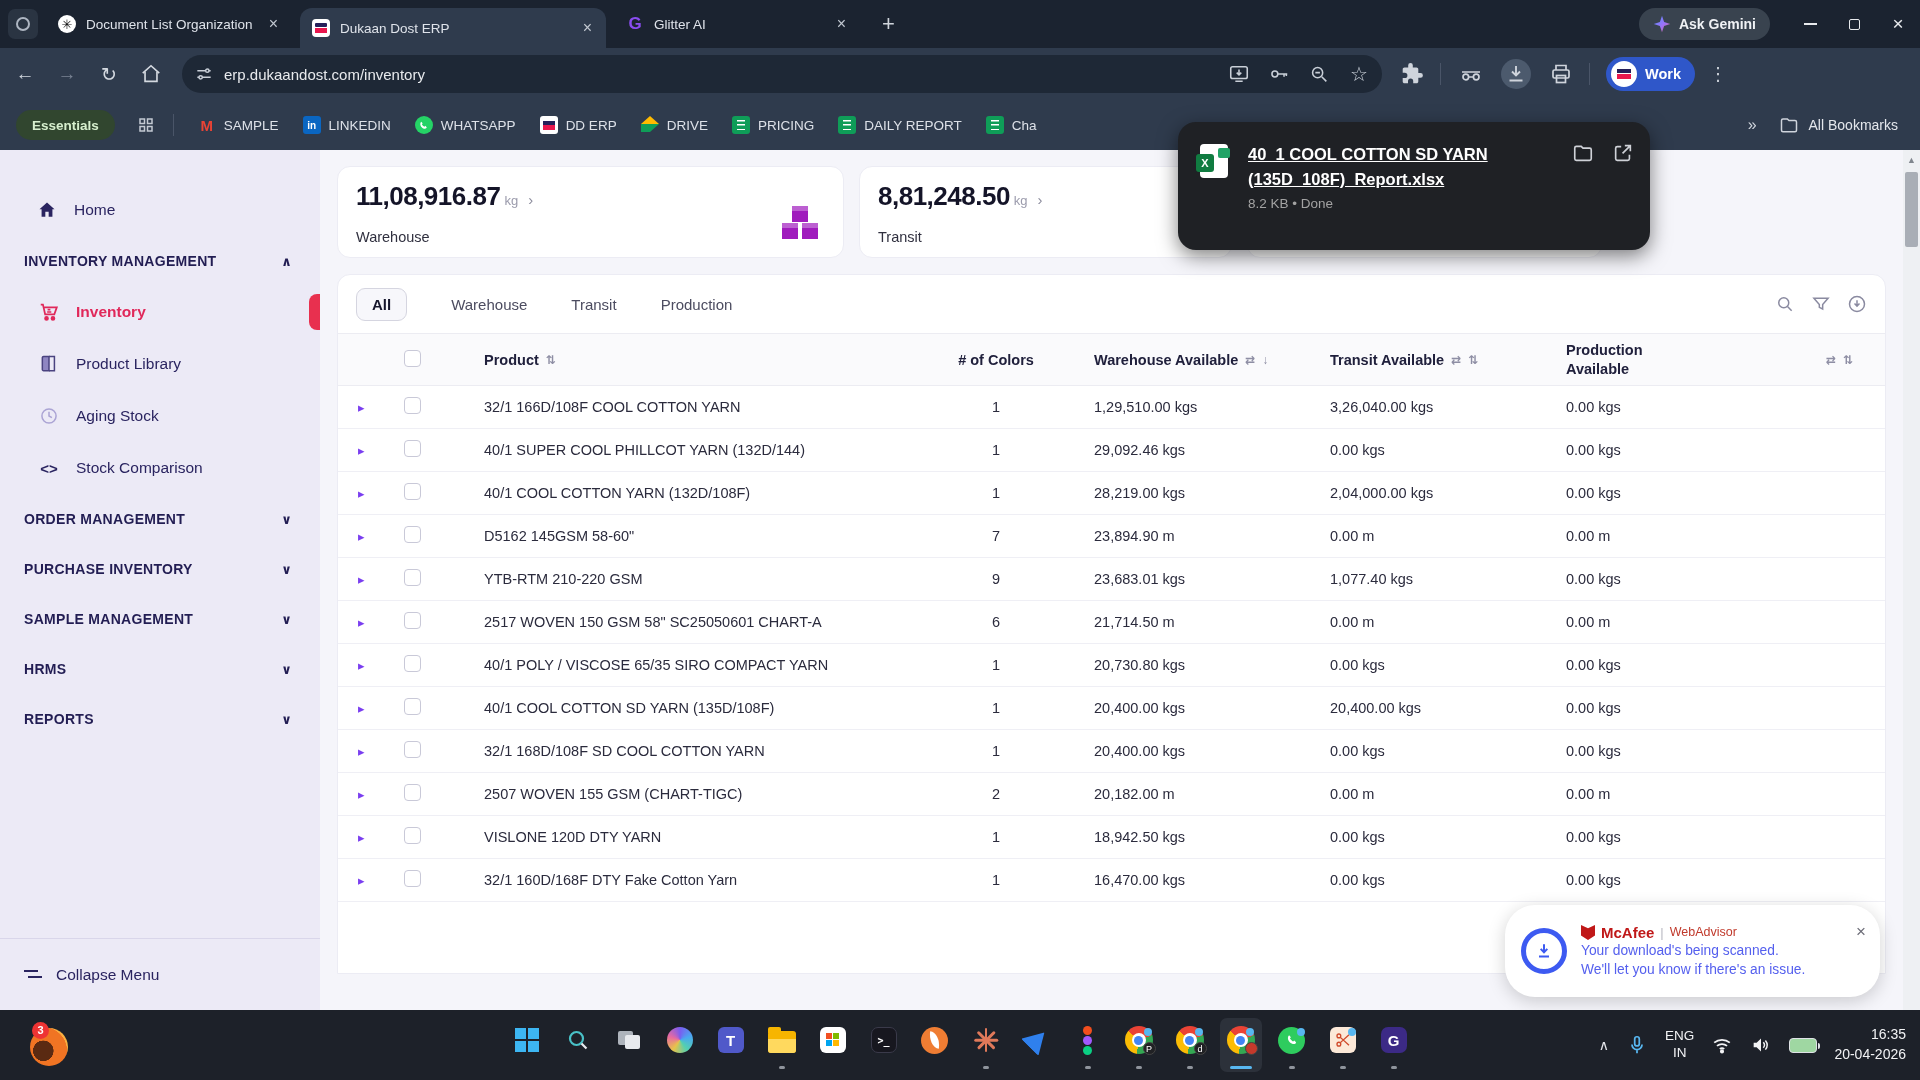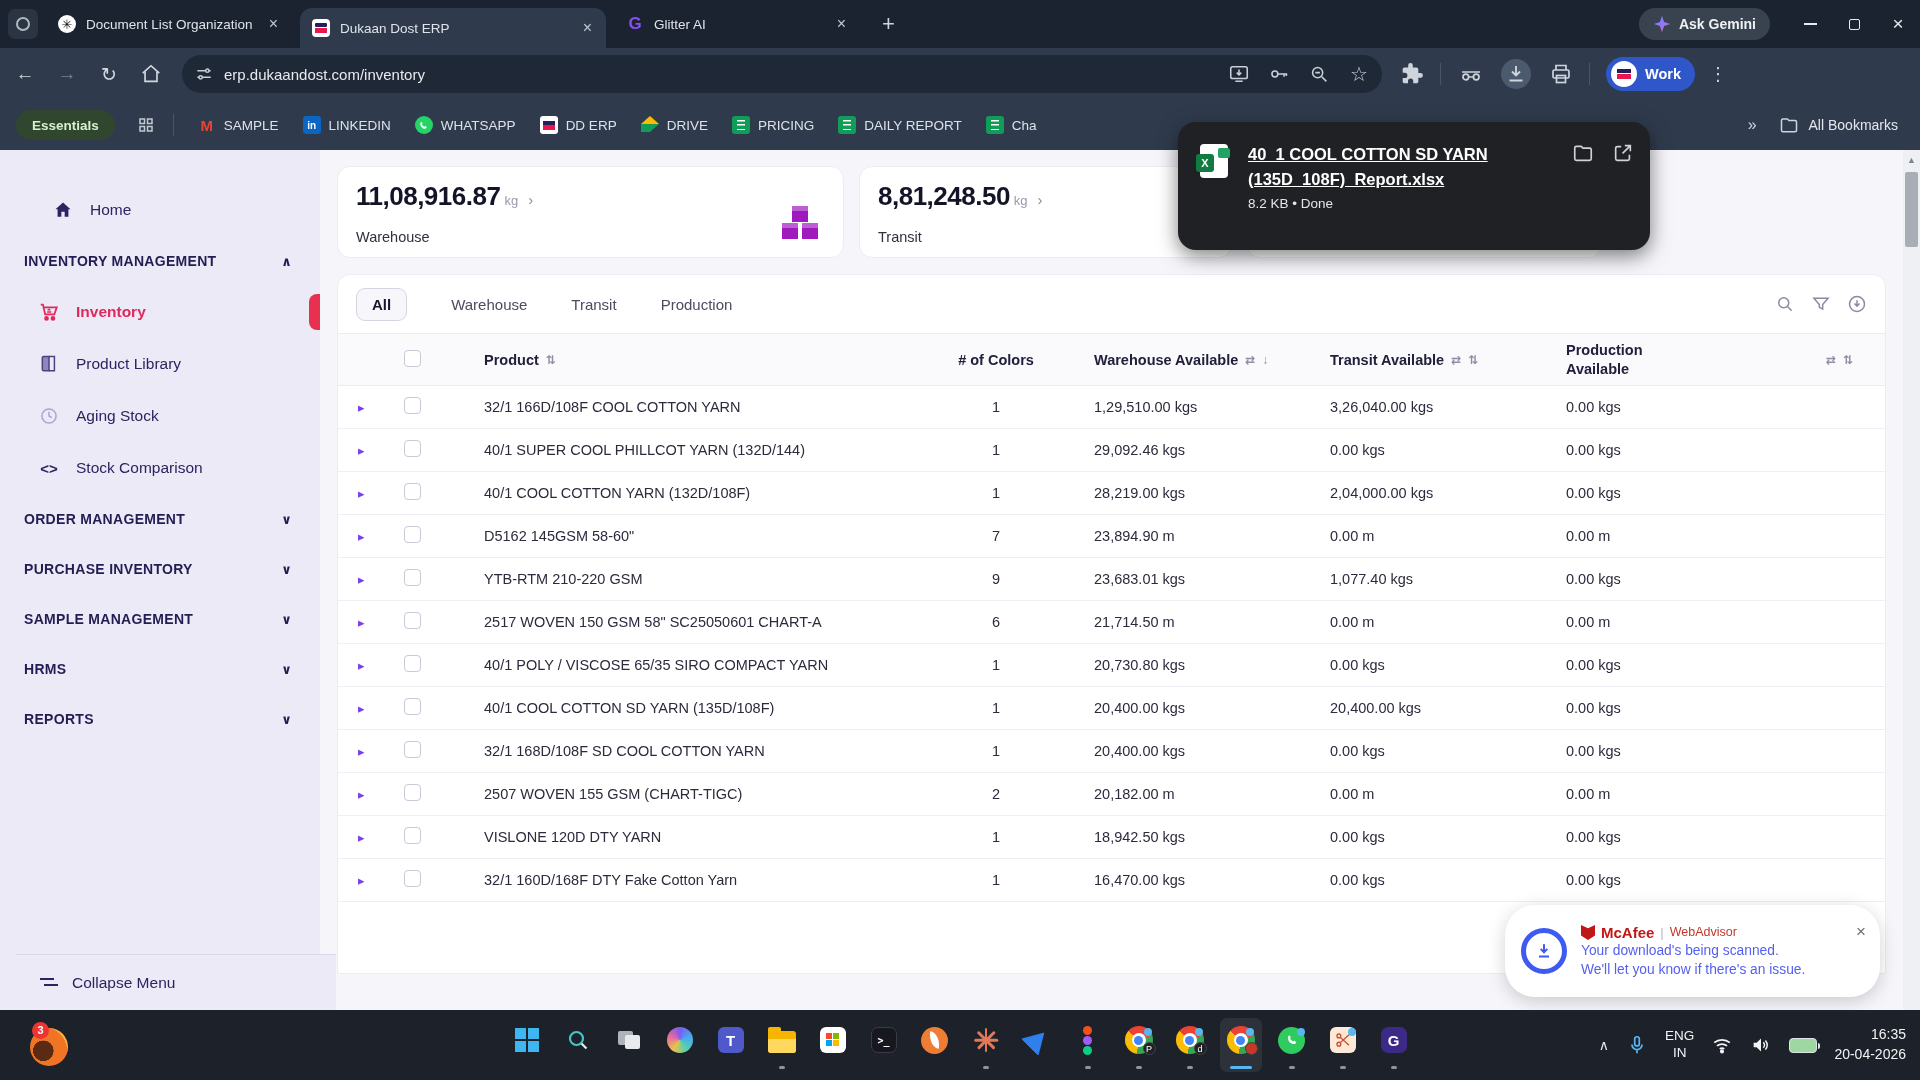--- a/index.html
+++ b/index.html
@@ -83,32 +83,32 @@
   
   .content { position:absolute; left:0; top:150px; width:1903px; height:860px; background:#f5f5fa; overflow:hidden; }
   .vscroll { position:absolute; left:1903px; top:150px; width:17px; height:860px; background:#eef0f3; }
   .vscroll .arr { display:block; text-align:center; font-size:9px; color:#80868e; padding-top:5px; }
   .vthumb { position:absolute; left:2px; top:22px; width:13px; height:75px; background:#a9aeb6; border-radius:2px; }
 
   .sidebar { position:absolute; left:0; top:0; width:320px; height:860px; background:#eceaf6; }
   .logo { padding:40px 0 0 22px; font-size:30px; font-weight:800; letter-spacing:-1px; color:#25205a; }
   .logo b { color:#e8174d; }
   .snav { margin-top:34px; display:flex; flex-direction:column; }
-  .sitem { display:flex; align-items:center; gap:16px; height:52px; padding-left:52px; font-size:15.5px; color:#2a2460; position:relative; }
+  .sitem { display:flex; align-items:center; gap:16px; height:52px; padding-left:36px; font-size:15.5px; color:#2a2460; position:relative; }
   .sitem.sub { padding-left:38px; }
   .sitem .sic { width:22px; height:22px; flex:none; color:#2a2460; display:flex; align-items:center; justify-content:center; }
   .sitem.active { color:#e0285a; font-weight:700; }
   .sitem.active .sic { color:#e0285a; }
   .sitem .edge { position:absolute; right:0; top:8px; width:11px; height:36px; background:#e8304f; border-radius:8px 0 0 8px; }
   .ssec { display:flex; align-items:center; height:50px; padding:0 28px 0 24px; font-size:14px; font-weight:700;
     letter-spacing:.3px; color:#221d53; justify-content:space-between; }
   .ssec .car { font-size:13px; color:#221d53; font-weight:900; }
   .dim-ic { color:#aba4d4 !important; }
-  .collapse { position:absolute; left:0; bottom:0; width:320px; border-top:1px solid #d9d6ea; height:56px;
-    display:flex; align-items:center; gap:14px; padding-left:24px; font-size:15.5px; color:#2a2460; background:#eceaf6;margin-left:16px; }
+  .collapse { position:absolute; left:0; bottom:0; width:320px; border-top:1px solid #d9d6ea; height:72px;
+    display:flex; align-items:center; gap:14px; padding-left:24px; font-size:15.5px; color:#2a2460; background:#eceaf6; }
   .clp-ic { width:18px; height:14px; position:relative; }
   .clp-ic:before { content:""; position:absolute; left:0; top:2px; width:14px; height:2.5px; background:#2a2460; }
   .clp-ic:after { content:""; position:absolute; left:4px; top:8px; width:14px; height:2.5px; background:#2a2460; }
 
   .main { position:absolute; left:320px; top:0; width:1583px; height:860px; }
   .erp-header { width:100%; height:97px; background:#0a0f33; display:flex; align-items:flex-end; padding:0 0 5px 17px; }
   .menu-btn { width:48px; height:44px; background:#2b1d93; border-radius:9px; display:flex; align-items:center; justify-content:center; }
   .menu-glyph { width:20px; height:14px; position:relative; }
   .menu-glyph i { position:absolute; height:2px; background:#fff; font-style:normal; }
   .menu-glyph i:nth-child(1){ left:6px; top:0; width:13px; }
@@ -165,21 +165,21 @@
   .dl-popup { position:absolute; left:1178px; top:122px; width:472px; height:128px; background:#1f2125;
     border-radius:18px; box-shadow:0 6px 20px rgba(0,0,0,.5); z-index:60; display:flex; padding:20px 16px 0 18px; color:#fff; }
   .xlsx { width:36px; height:36px; position:relative; flex:none; margin-top:2px; }
   .xlsx .pg { position:absolute; left:4px; top:0; width:28px; height:34px; background:#fff; border-radius:4px; }
   .xlsx .sq { position:absolute; left:0; top:10px; width:18px; height:18px; background:#107c41; border-radius:3px;
     color:#fff; font-size:11px; font-weight:800; text-align:center; line-height:18px; }
   .xlsx .tb { position:absolute; right:2px; top:4px; width:12px; height:10px;
     background:linear-gradient(#21a366,#21a366); border-radius:2px; }
   .dl-text { margin-left:16px; flex:1; overflow:hidden; }
   .dl-name { font-size:16.5px; font-weight:700; line-height:1.5; white-space:nowrap; overflow:hidden;text-decoration:underline; }
-  .dl-status { font-size:13.5px; color:#e5e5e5; margin-top:4px; }
+  .dl-status { font-size:13.5px; color:#a3a3a3; margin-top:4px; }
   .dl-acts { display:flex; gap:18px; margin-left:10px; color:#cfd2d8; }
   .dl-acts svg { width:22px; height:22px; }
 
   .mcafee { position:absolute; left:1505px; top:905px; width:375px; height:92px; background:#fff; border-radius:30px;
     box-shadow:0 4px 18px rgba(0,0,0,.18); z-index:55; display:flex; align-items:center; padding:0 14px 0 16px; }
   .mc-dl { width:46px; height:46px; border-radius:50%; border:5px solid #3d5af1; color:#3d5af1; flex:none;
     display:flex; align-items:center; justify-content:center; }
   .mc-body { margin-left:14px; flex:1; }
   .mc-head { display:flex; align-items:center; gap:6px; }
   .mc-shield { width:14px; height:15px; background:#c01818; clip-path:polygon(0 0,50% 22%,100% 0,100% 70%,50% 100%,0 70%); }

